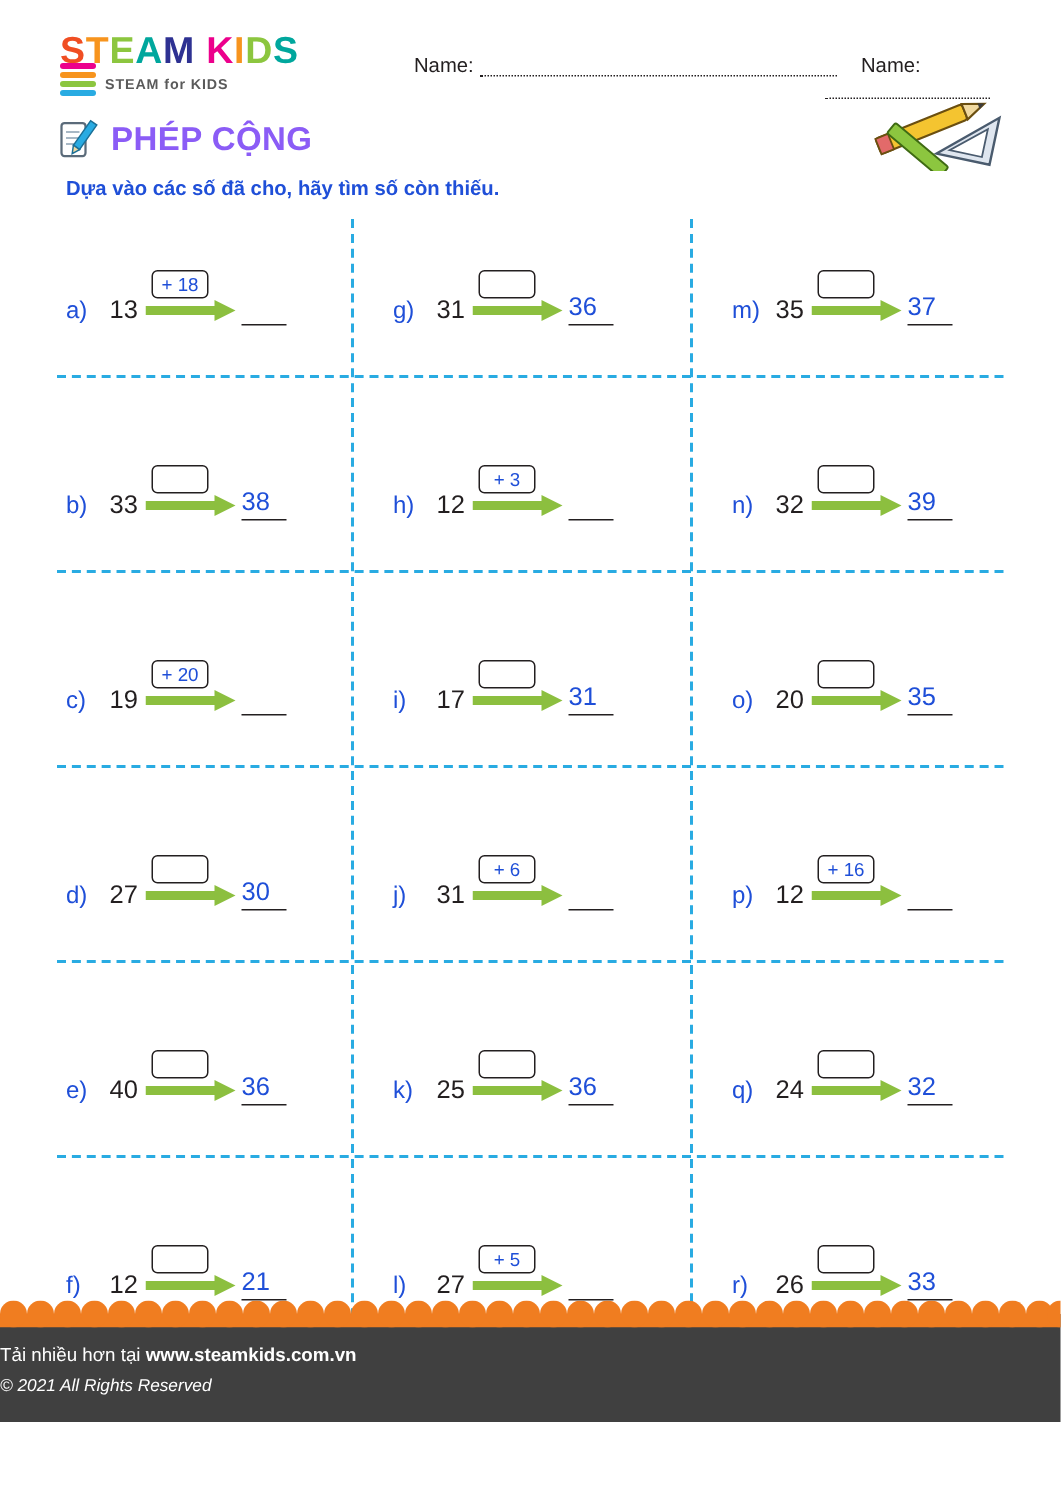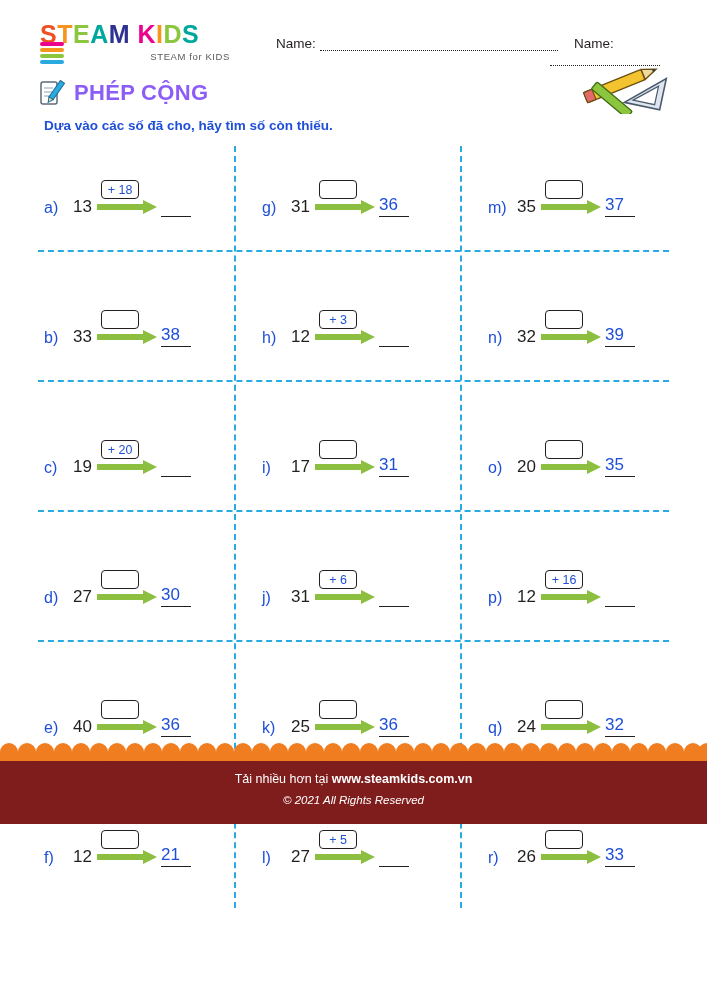--- a/index.html
+++ b/index.html
@@ -9,21 +9,21 @@
   }
   body {
     width: 707px; height: 1000px;
     font-family: "Liberation Sans", sans-serif;
     position: relative;
     overflow: hidden;
   }
 
   .page {
     position: relative;
-    width: 707px; height: 824px;
+    width: 707px; height: 948px;
     background: #fff;
   }
 
   
   .header {
     position: absolute;
     top: 22px; left: 30px; right: 30px;
     height: 46px;
   }
   .logo-block {
@@ -43,24 +43,23 @@
   .logo-title .s4 { color: #00a79d; }
   .logo-title .s5 { color: #2e3192; }
   .logo-title .s6 { color: #ec008c; }
   .logo-title .s7 { color: #f7941e; }
   .logo-title .s8 { color: #8cc63f; }
   .logo-title .s9 { color: #00a79d; }
   .logo-sub {
     margin-top: 4px;
     margin-left: 30px;
     font-size: 9.5px;
-    font-weight: normal;
+    font-weight: bold;
     color: #5a5a5a;
     letter-spacing: 0.6px;
-    text-align: right;
   }
   .logo-bars {
     position: absolute;
     left: 0; top: 20px;
     width: 26px; height: 20px;
   }
   .logo-bars span {
     display: block;
     height: 4px;
     border-radius: 2px;
@@ -207,23 +206,23 @@
     line-height: 20px;
   }
   .result.blank { color: transparent; }
 
   
   .footer {
     position: absolute;
     left: 0; bottom: 0;
     width: 707px;
     height: 72px;
-    background: #7f1d1d;
+    background: #404040;
     color: #fff;
-    text-align: center;
+    text-align: left;
   }
   .scallop {
     position: absolute;
     top: -9px; left: 0;
     width: 707px; height: 18px;
   }
   .footer-line1 {
     position: absolute;
     top: 20px; width: 100%;
     font-size: 12.5px;

